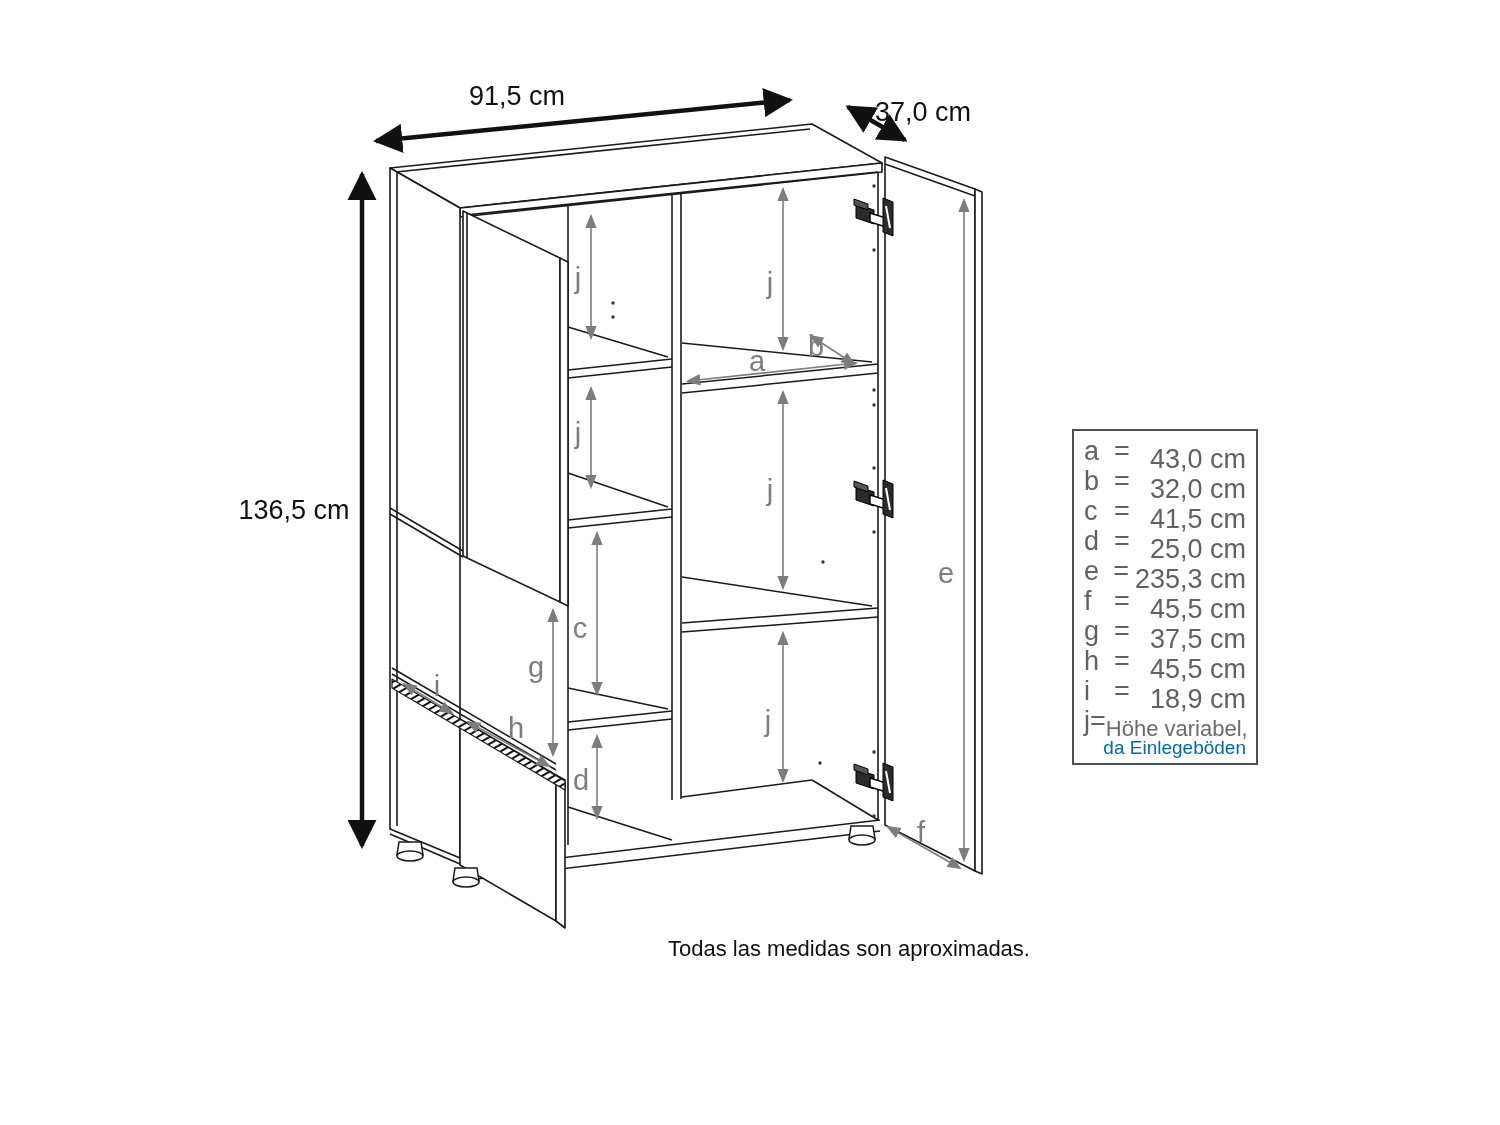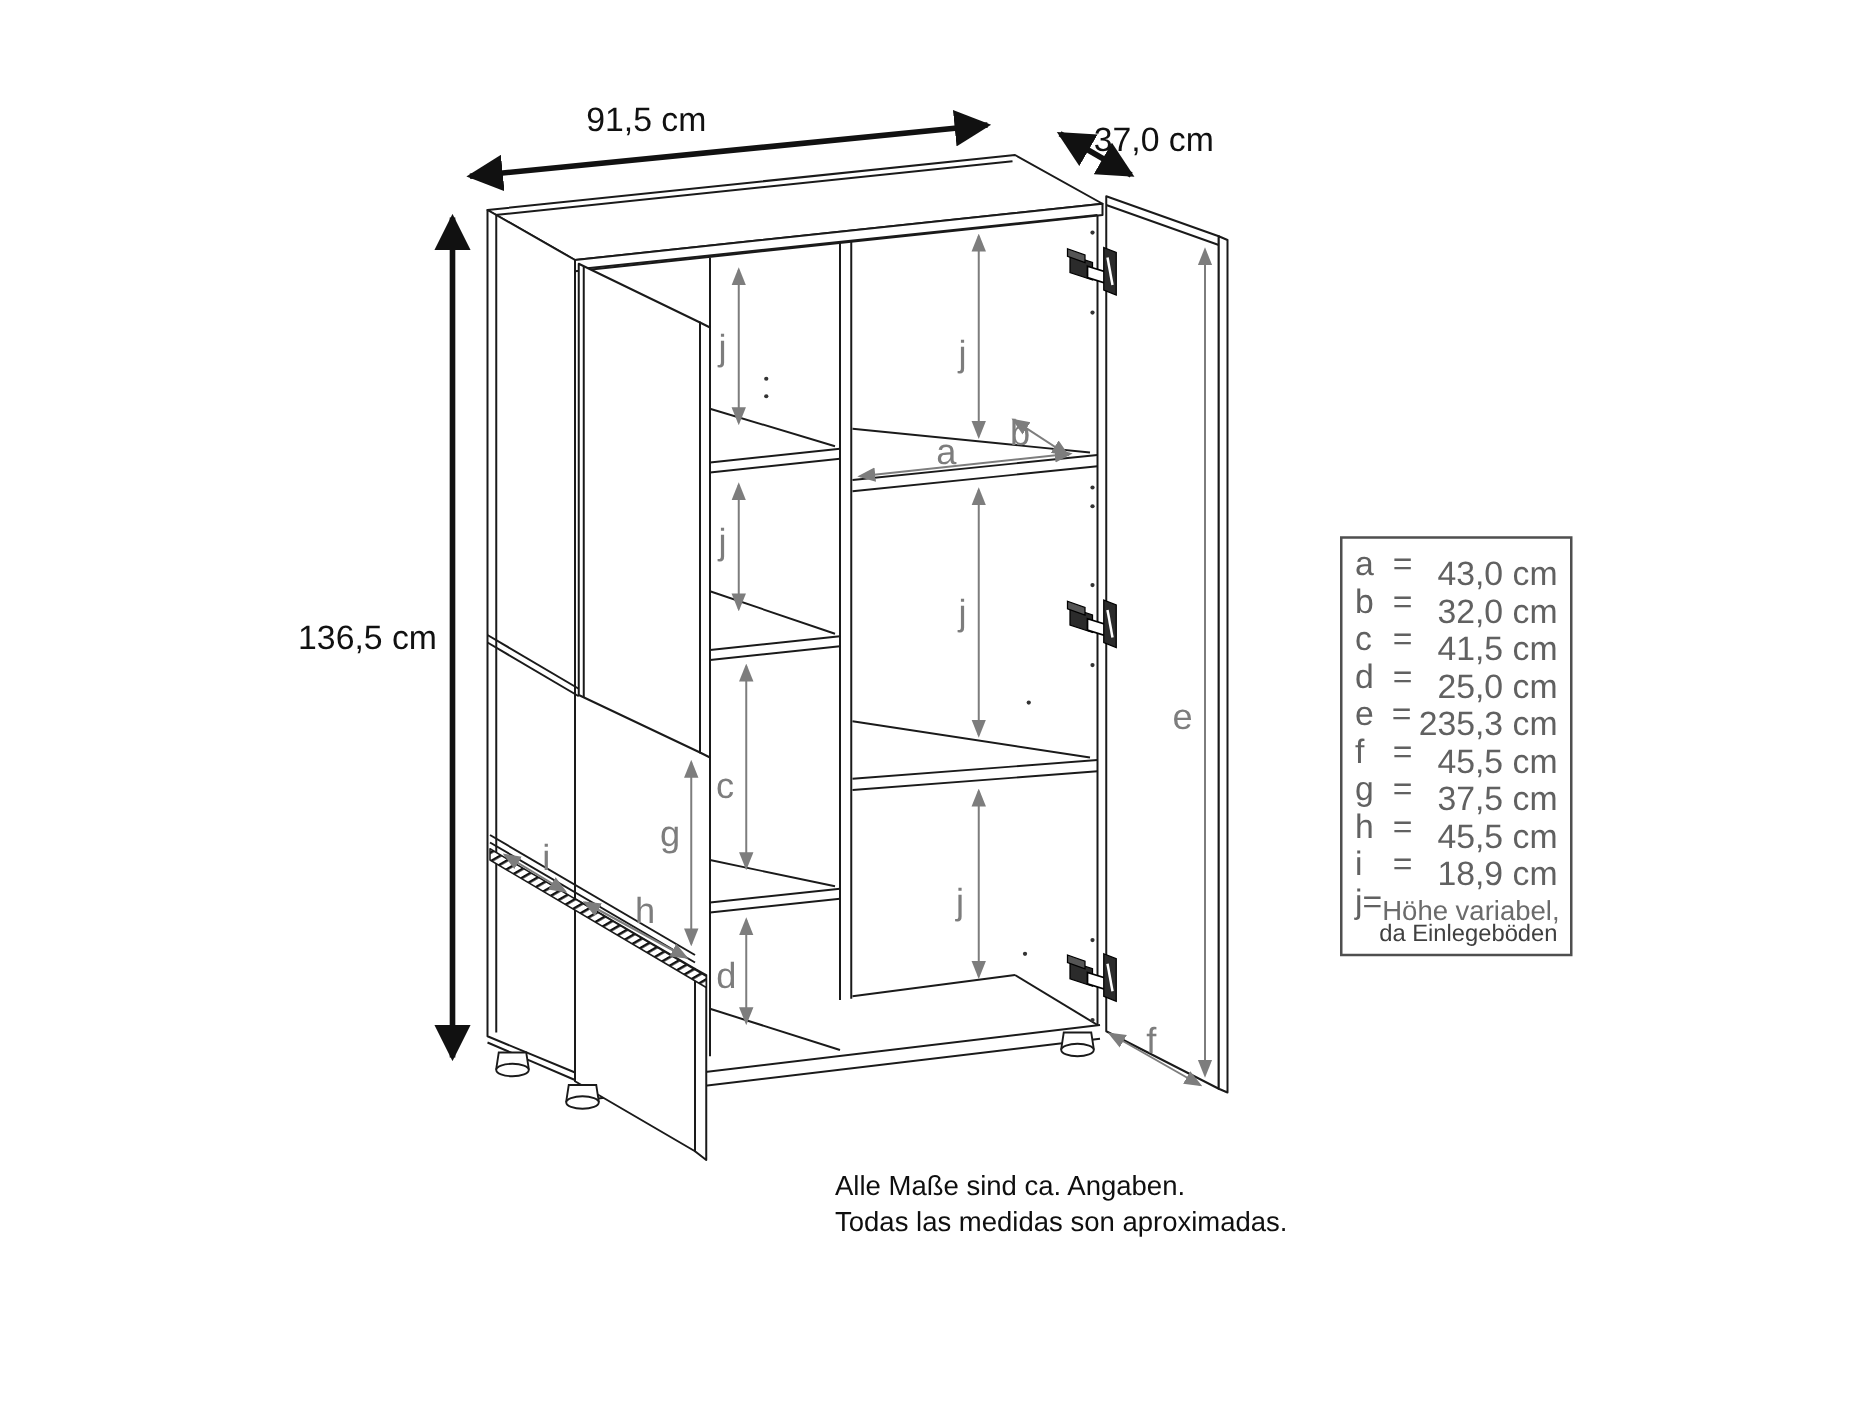--- a/index.html
+++ b/index.html
@@ -11,21 +11,21 @@
   .lg{font-size:29px;fill:#7d7d7d;}
   
   .legend{position:absolute;left:1072px;top:429px;width:186px;height:336px;
           border:2px solid #4f4f4f;box-sizing:border-box;padding:5px 10px 0 10px;
           color:#616161;background:#fff;}
   .lrow{display:flex;align-items:center;height:30px;font-size:27px;}
   .lk{width:24px;}
   .leq{width:28px;text-align:center;}
   .lv{flex:1;text-align:right;white-space:nowrap;margin-top:16px;}
   .lv.small{font-size:22px;color:#6b6b6b;}
-  .lnote{font-size:19px;color:#404040;text-align:right;height:26px;line-height:24px;}
+  .lnote{font-size:19px;color:#0369a1;text-align:right;height:26px;line-height:24px;}
   
   .footer{position:absolute;left:668px;top:934px;font-size:22px;line-height:29px;color:#0f0f0f;}
 </style>
 </head>
 <body>
 
 <div class="stage">
 
 <svg width="1500" height="1125" viewBox="0 0 1500 1125">
   <defs>
@@ -265,17 +265,16 @@
       </div>
     <div class="lrow">
         <span class="lk">j</span>
         <span class="leq">=</span>
         <span class="lv small">Höhe variabel,</span>
       </div>
     <div class="lnote">da Einlegeböden</div>
   </div>
 
   <div class="footer">
-    <div>Alle Maße sind ca. Angaben.</div>
     <div>Todas las medidas son aproximadas.</div>
   </div>
 
 </div>
 
 </body></html>

